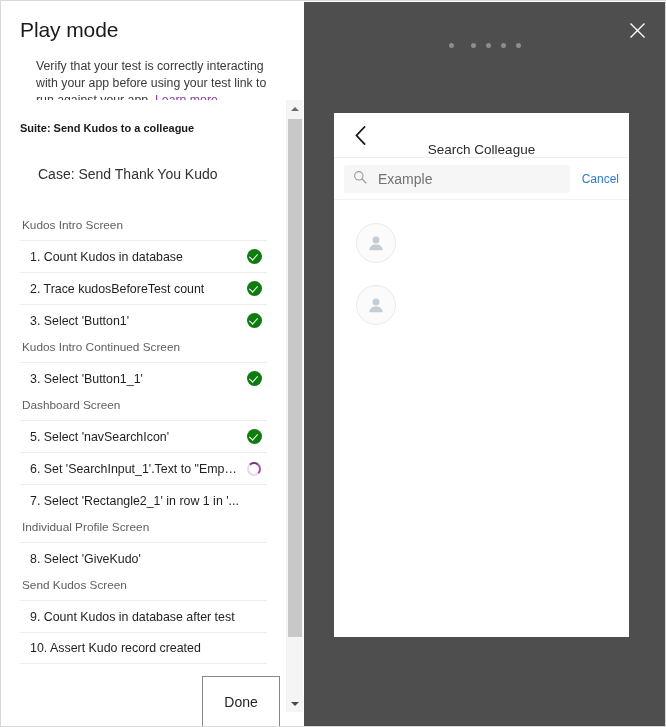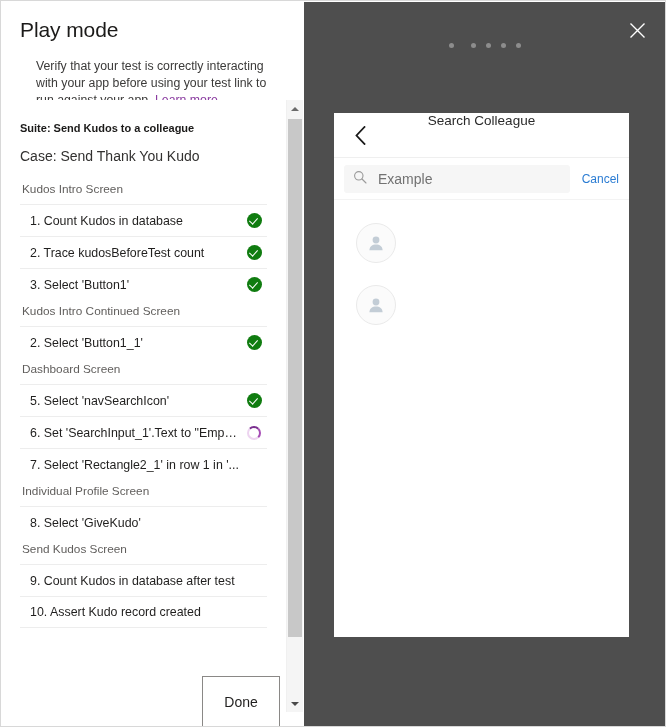--- a/index.html
+++ b/index.html
@@ -74,21 +74,21 @@
   }
 
   .suite-title {
     margin: 0;
     padding: 22px 0 10px 0;
     font-size: 11px;
     font-weight: 600;
     color: #1b1a19;
   }
   .case-title {
-    margin: 0;
+    margin: 18px;
     padding: 4px 0 14px 0;
     font-size: 14px;
     font-weight: 400;
     color: #323130;
   }
   .screen-group-label {
     font-size: 11.8px;
     color: #605e5c;
     padding: 4px 0 8px 2px;
   }
@@ -255,21 +255,21 @@
     width: 295px;
     height: 524px;
     background: #ffffff;
     overflow: hidden;
   }
   #phone-header {
     position: relative;
     height: 44px;
     border-bottom: 1px solid #efefef;
     display: flex;
-    align-items: flex-start;
+    align-items: flex-end;
     background: #ffffff;
   }
   #back-chevron {
     position: absolute;
     left: 12px;
     top: 0;
     height: 44px;
     width: 28px;
     display: flex;
     align-items: center;
@@ -367,21 +367,21 @@
               </div>
             </div>
             <div class="step-row">
               <div class="step-text">3. Select 'Button1'</div>
               <div class="step-status">
                 <span class="icon-check"></span>
               </div>
             </div>
             <div class="screen-group-label">Kudos Intro Continued Screen</div>
             <div class="step-row">
-              <div class="step-text">2. Select 'Button1_1'</div>
+              <div class="step-text">3. Select 'Button1_1'</div>
               <div class="step-status">
                 <span class="icon-check"></span>
               </div>
             </div>
             <div class="screen-group-label">Dashboard Screen</div>
             <div class="step-row">
               <div class="step-text">5. Select 'navSearchIcon'</div>
               <div class="step-status">
                 <span class="icon-check"></span>
               </div>

